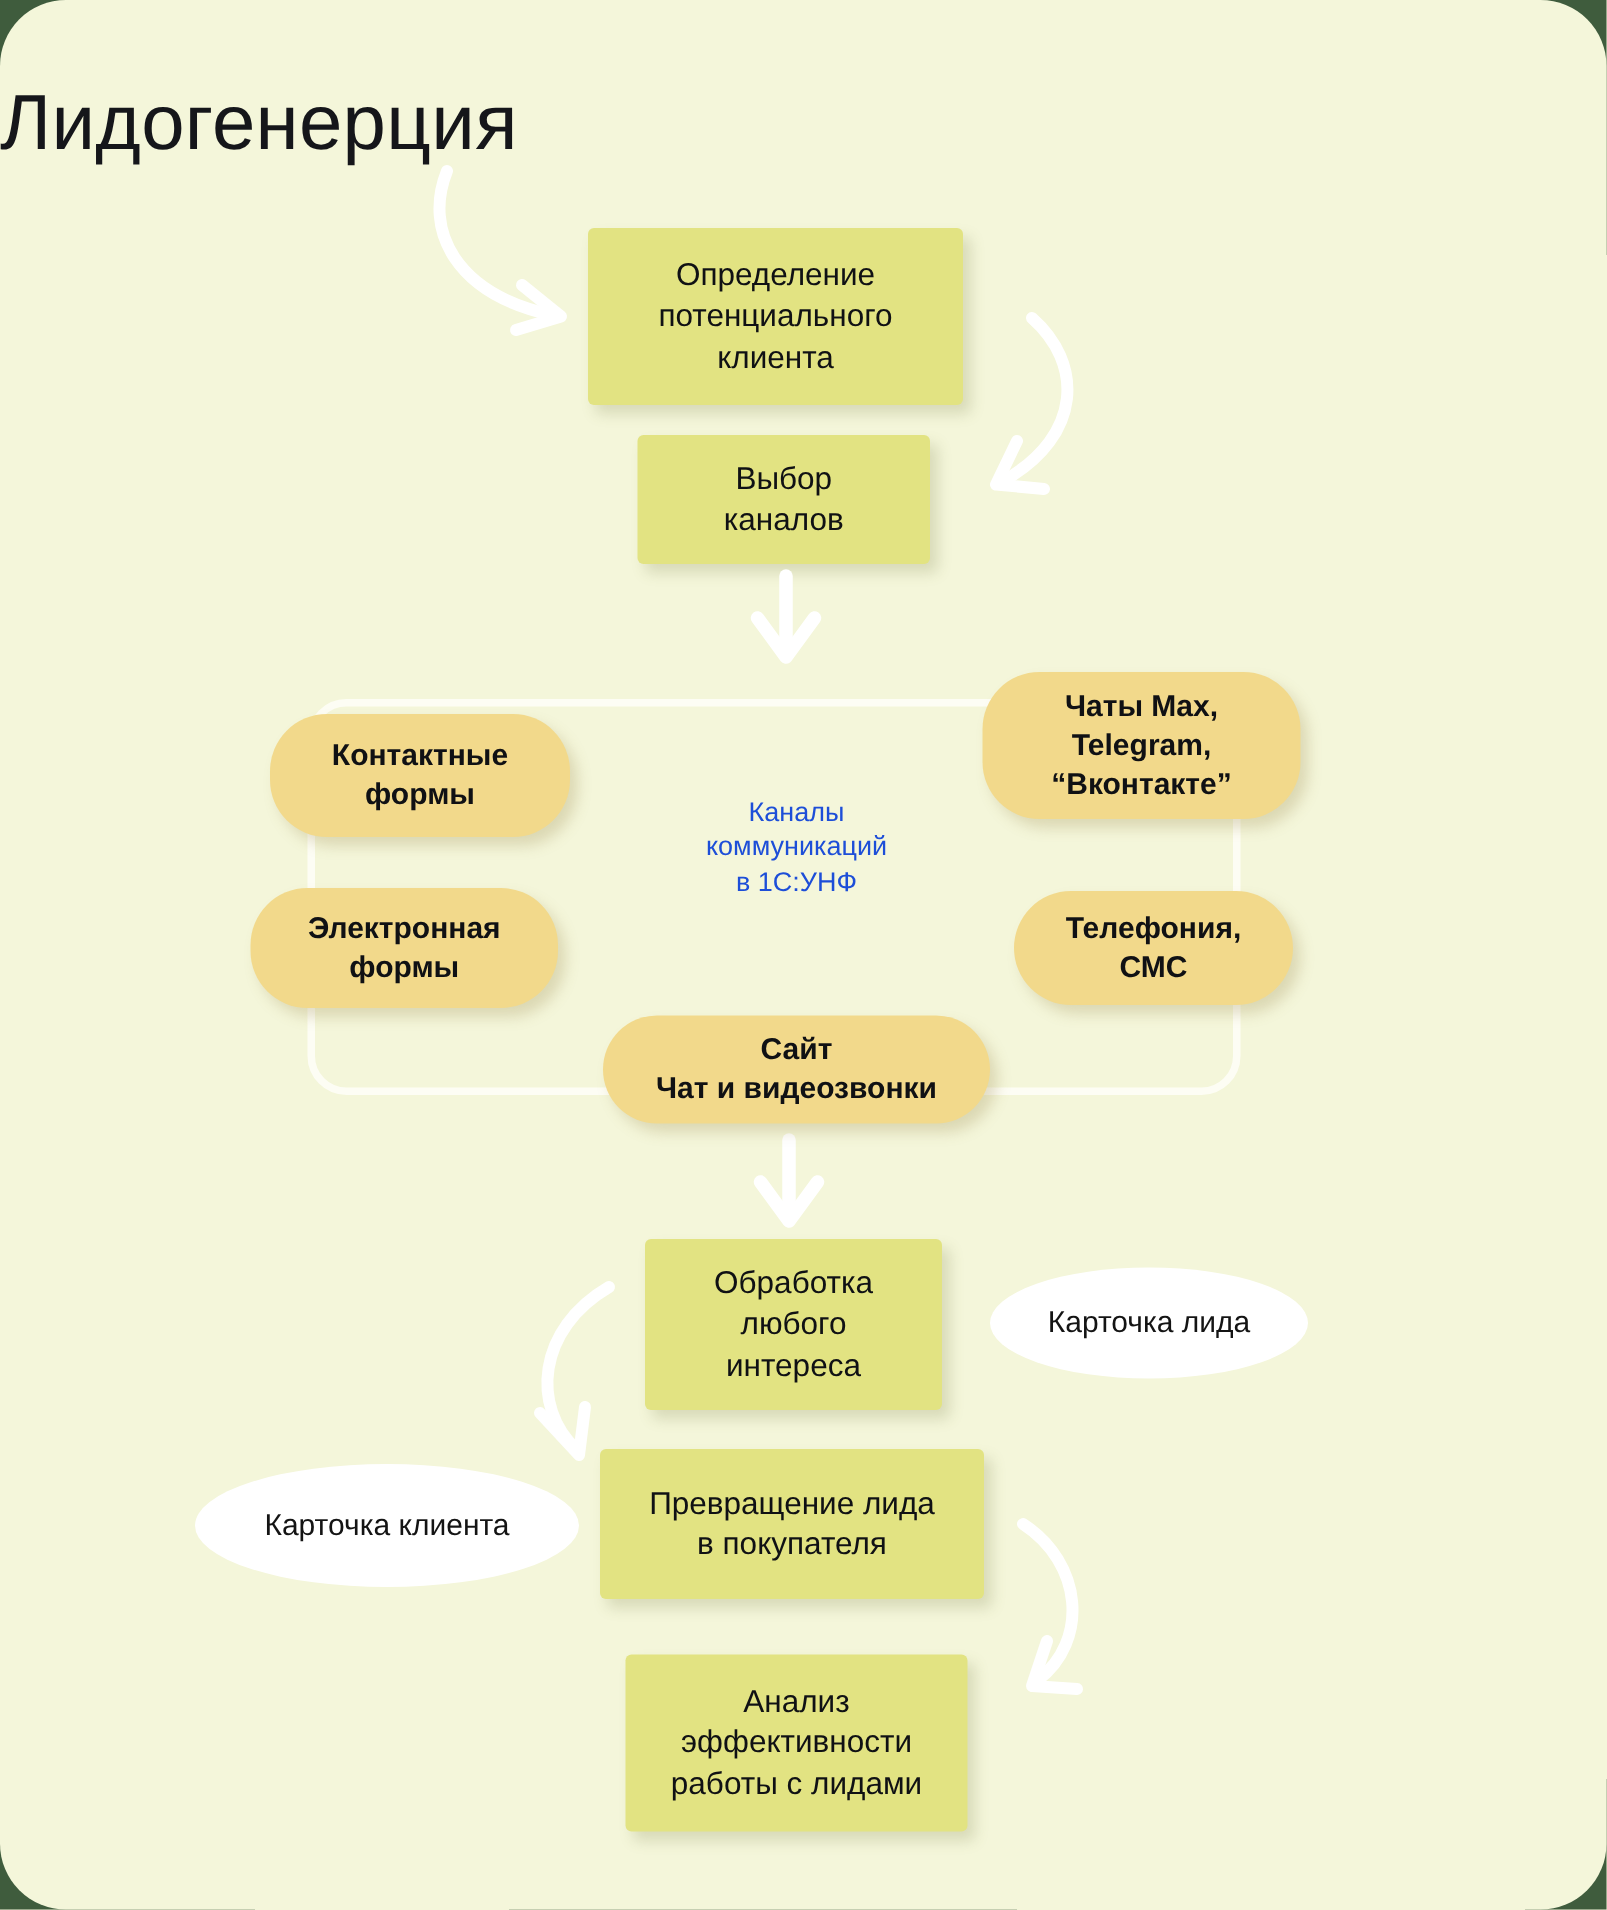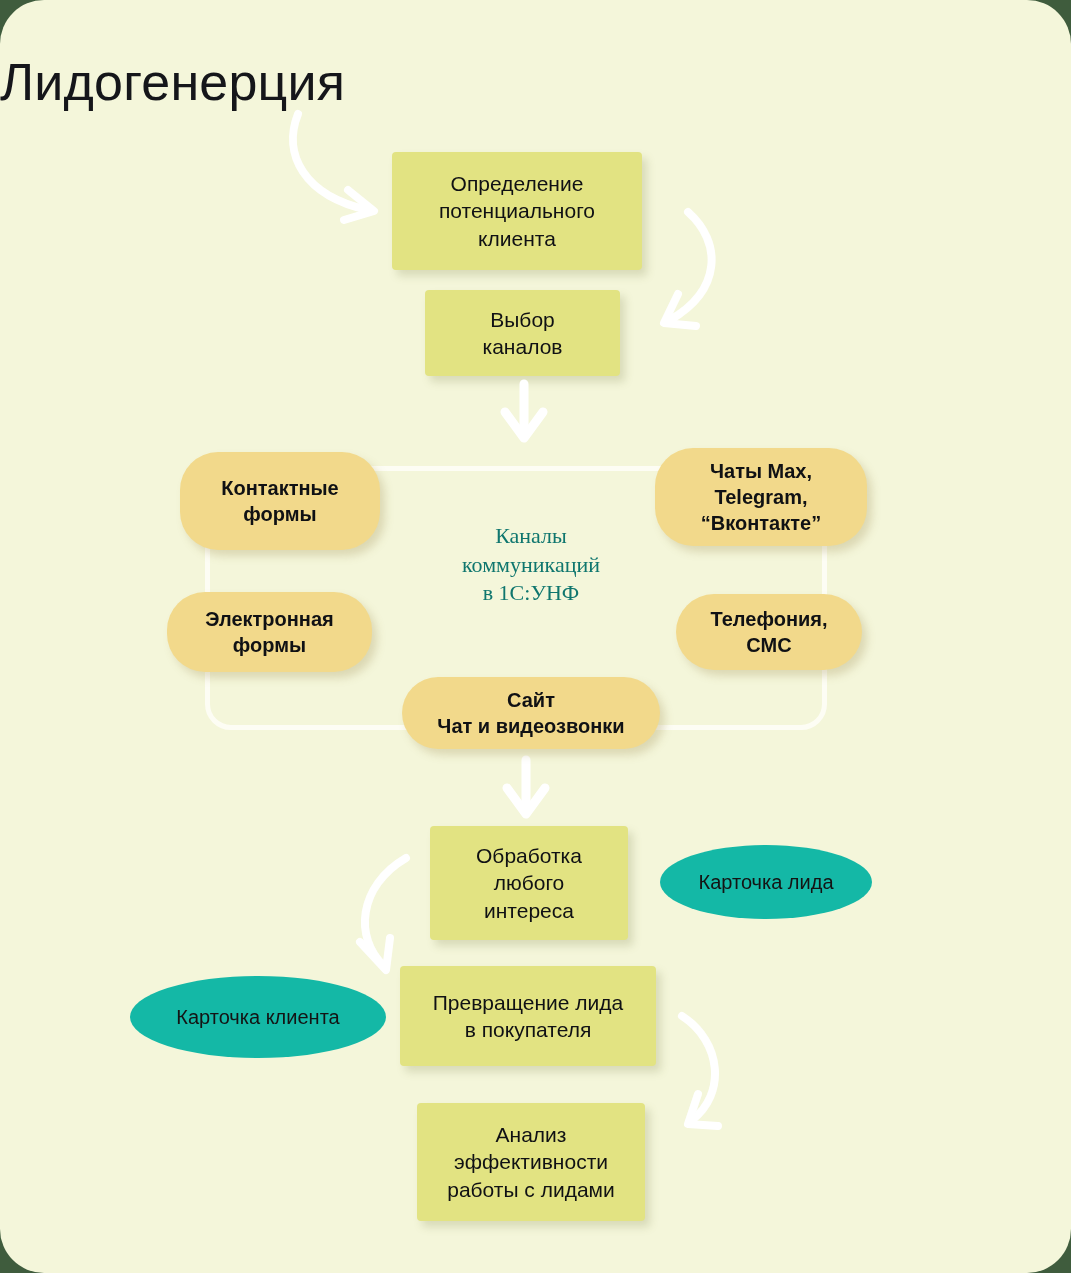--- a/index.html
+++ b/index.html
@@ -45,49 +45,48 @@
   .pill{
     background:#f2d98b;
     border-radius:38px;
     font-size:20px;
     font-weight:bold;
     box-shadow:5px 6px 9px rgba(150,130,70,.26);
     padding:6px 12px;
     z-index:4;
   }
   .ellipse{
-    background:#14b8a6;
+    background:#ffffff;
     border-radius:50%;
     font-size:20px;
     color:#141414;
     padding:4px 10px;
   }
   .plain{
-    font-size:22px;color:#0f766e;
+    font-size:18px;color:#1d4ed8;
     background:transparent;
-    font-family:Liberation Serif, serif;
   }
 
   
   .frame{
     position:absolute;
     border:5px solid #fdfdf4;
     border-radius:26px;
     box-sizing:border-box;
     z-index:1;
   }
 
   
   .arrow{position:absolute;z-index:3;pointer-events:none;}
   .arrow svg{display:block;overflow:visible;}
 
   
   #n-define   {left:392px; top:152px;  width:250px; height:118px;}
   #n-channels {left:425px; top:290px;  width:195px; height:86px;}
-  #n-forms    {left:180px; top:452px;  width:200px; height:98px;}
+  #n-forms    {left:180px; top:476px;  width:200px; height:82px;}
   #n-email    {left:167px; top:592px;  width:205px; height:80px;}
   #n-chats    {left:655px; top:448px;  width:212px; height:98px;}
   #n-phone    {left:676px; top:594px;  width:186px; height:76px;}
   #n-site     {left:402px; top:677px;  width:258px; height:72px;}
   #n-center   {left:404px; top:510px;  width:254px; height:110px;}
   #n-process  {left:430px; top:826px;  width:198px; height:114px;}
   #n-convert  {left:400px; top:966px;  width:256px; height:100px;}
   #n-analysis {left:417px; top:1103px; width:228px; height:118px;}
   #e-lead     {left:660px; top:845px;  width:212px; height:74px;}
   #e-client   {left:130px; top:976px;  width:256px; height:82px;}

